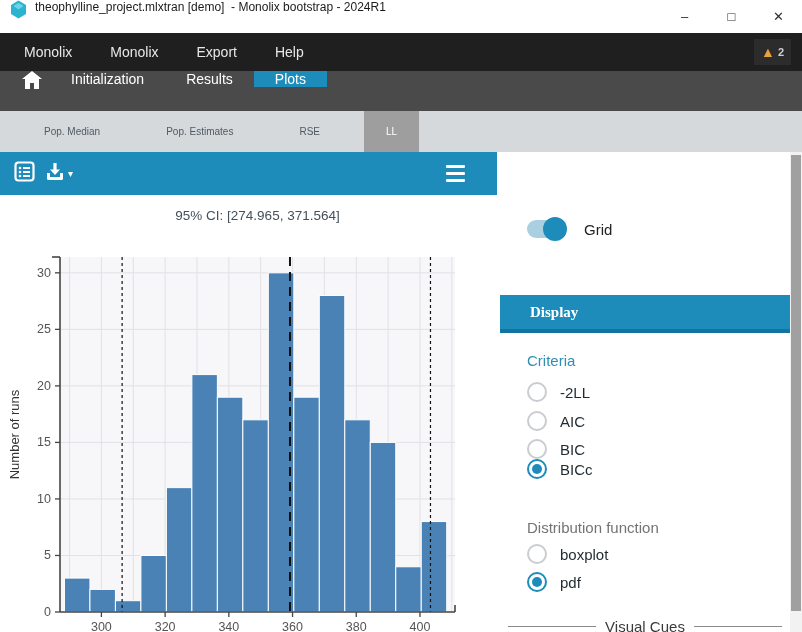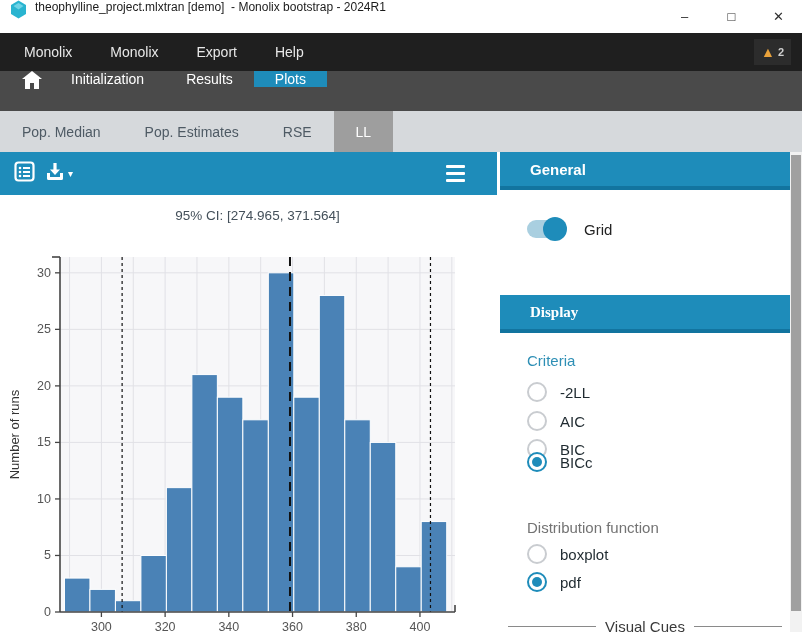--- a/index.html
+++ b/index.html
@@ -27,21 +27,21 @@
   .warn-count { color:#cfcfcf; font-size:11px; font-weight:bold; }
   
   .maintabs { position:absolute; left:0; top:71px; width:802px; height:40px; background:#4a4a4a;
     display:flex; align-items:flex-start; padding-left:14px; }
   .home-btn { width:36px; display:flex; align-items:center; justify-content:center; }
   .maintab { padding:0 21px; display:flex; align-items:center; color:#ffffff; font-size:14px; }
   .maintab.active { background:#1e8cba; }
   
   .subtabs { position:absolute; left:0; top:111px; width:802px; height:41px; background:#d6d9dc;
     display:flex; align-items:stretch; }
-  .subtab { padding:16px 22px; display:flex; align-items:center; color:#4e5a64; font-size:14px; }
+  .subtab { padding:16px 22px; display:flex; align-items:center; color:#4e5a64; font-size:10px;margin-left:22px; }
   .subtab.active { background:#9e9e9e; color:#ffffff; }
   
   .toolbar { position:absolute; left:0; top:152px; width:497px; height:43px; background:#1e8cba;
     display:flex; align-items:center; padding:0 14px; }
   .tool-btn { display:flex; align-items:center; justify-content:center; margin-right:10px; }
   .caret { color:#ffffff; font-size:10px; margin-left:3px; }
   .hamburger { margin-left:auto; margin-right:18px; display:flex; flex-direction:column; gap:4px; }
   .hamburger span { display:block; width:19px; height:3px; background:#ffffff; border-radius:1px; }
   
   .chart-area { position:absolute; left:0; top:195px; width:497px; height:437px; background:#ffffff; }
@@ -62,21 +62,21 @@
   .toggle-label { font-size:15px; color:#222222; }
   .group-label { position:absolute; left:30px; font-size:15px; }
   .lbl-criteria { top:200px; color:#2e8fb5; }
   .lbl-dist { top:367px; color:#737373; }
   .radio-row { position:absolute; left:30px; height:20px; display:flex; align-items:center; gap:13px; }
   .radio { width:20px; height:20px; border-radius:50%; border:2px solid #c9ccd0; background:#ffffff;
     display:flex; align-items:center; justify-content:center; }
   .radio.selected { border-color:#1e8cba; }
   .radio.selected::after { content:""; width:10px; height:10px; border-radius:50%; background:#1e8cba; }
   .radio-label { font-size:15px; color:#1f2a30; }
-  .r0 { top:230px; } .r1 { top:259px; } .r2 { top:287px; } .r3 { top:300px; }
+  .r0 { top:230px; } .r1 { top:259px; } .r2 { top:287px; } .r3 { top:307px; }
   .d0 { top:392px; } .d1 { top:420px; }
   .next-section { position:absolute; left:3px; top:466px; width:290px; display:flex;
     align-items:center; gap:9px; padding:0 8px; }
   .next-section .rule { flex:1; height:1px; background:#8a8a8a; }
   .next-section .nxt-label { font-size:15px; color:#3a3a3a; white-space:nowrap; }
   
   .scrollbar { position:absolute; left:790px; top:152px; width:12px; height:480px; background:#f2f2f2; }
   .scroll-thumb { position:absolute; left:1px; top:3px; width:10px; height:456px; background:#a0a0a0; }
 </style>
 </head>
@@ -228,23 +228,20 @@
       <text x="51" y="194.88535031847132" text-anchor="end" fill="#555555" font-size="12.5" font-family="Liberation Sans, sans-serif">20</text>
       <line x1="55" y1="134.35668789808915" x2="60" y2="134.35668789808915" stroke="#454545" stroke-width="1.3"></line>
       <text x="51" y="138.35668789808915" text-anchor="end" fill="#555555" font-size="12.5" font-family="Liberation Sans, sans-serif">25</text>
       <line x1="55" y1="77.828025477707" x2="60" y2="77.828025477707" stroke="#454545" stroke-width="1.3"></line>
       <text x="51" y="81.828025477707" text-anchor="end" fill="#555555" font-size="12.5" font-family="Liberation Sans, sans-serif">30</text>
       <text x="19" y="239.5" transform="rotate(-90 19 239.5)" text-anchor="middle" fill="#333333" font-size="13" font-family="Liberation Sans, sans-serif">Number of runs</text>
     </svg>
 </div>
 
 <div class="right-panel">
-  <div class="section-header hdr-general">
-    <span>General</span>
-  </div>
 
   <div class="toggle-row">
     <span class="switch">
         <span class="knob"></span>
       </span>
     <span class="toggle-label">Grid</span>
   </div>
 
   <div class="section-header hdr-display">
     <span>Display</span>

